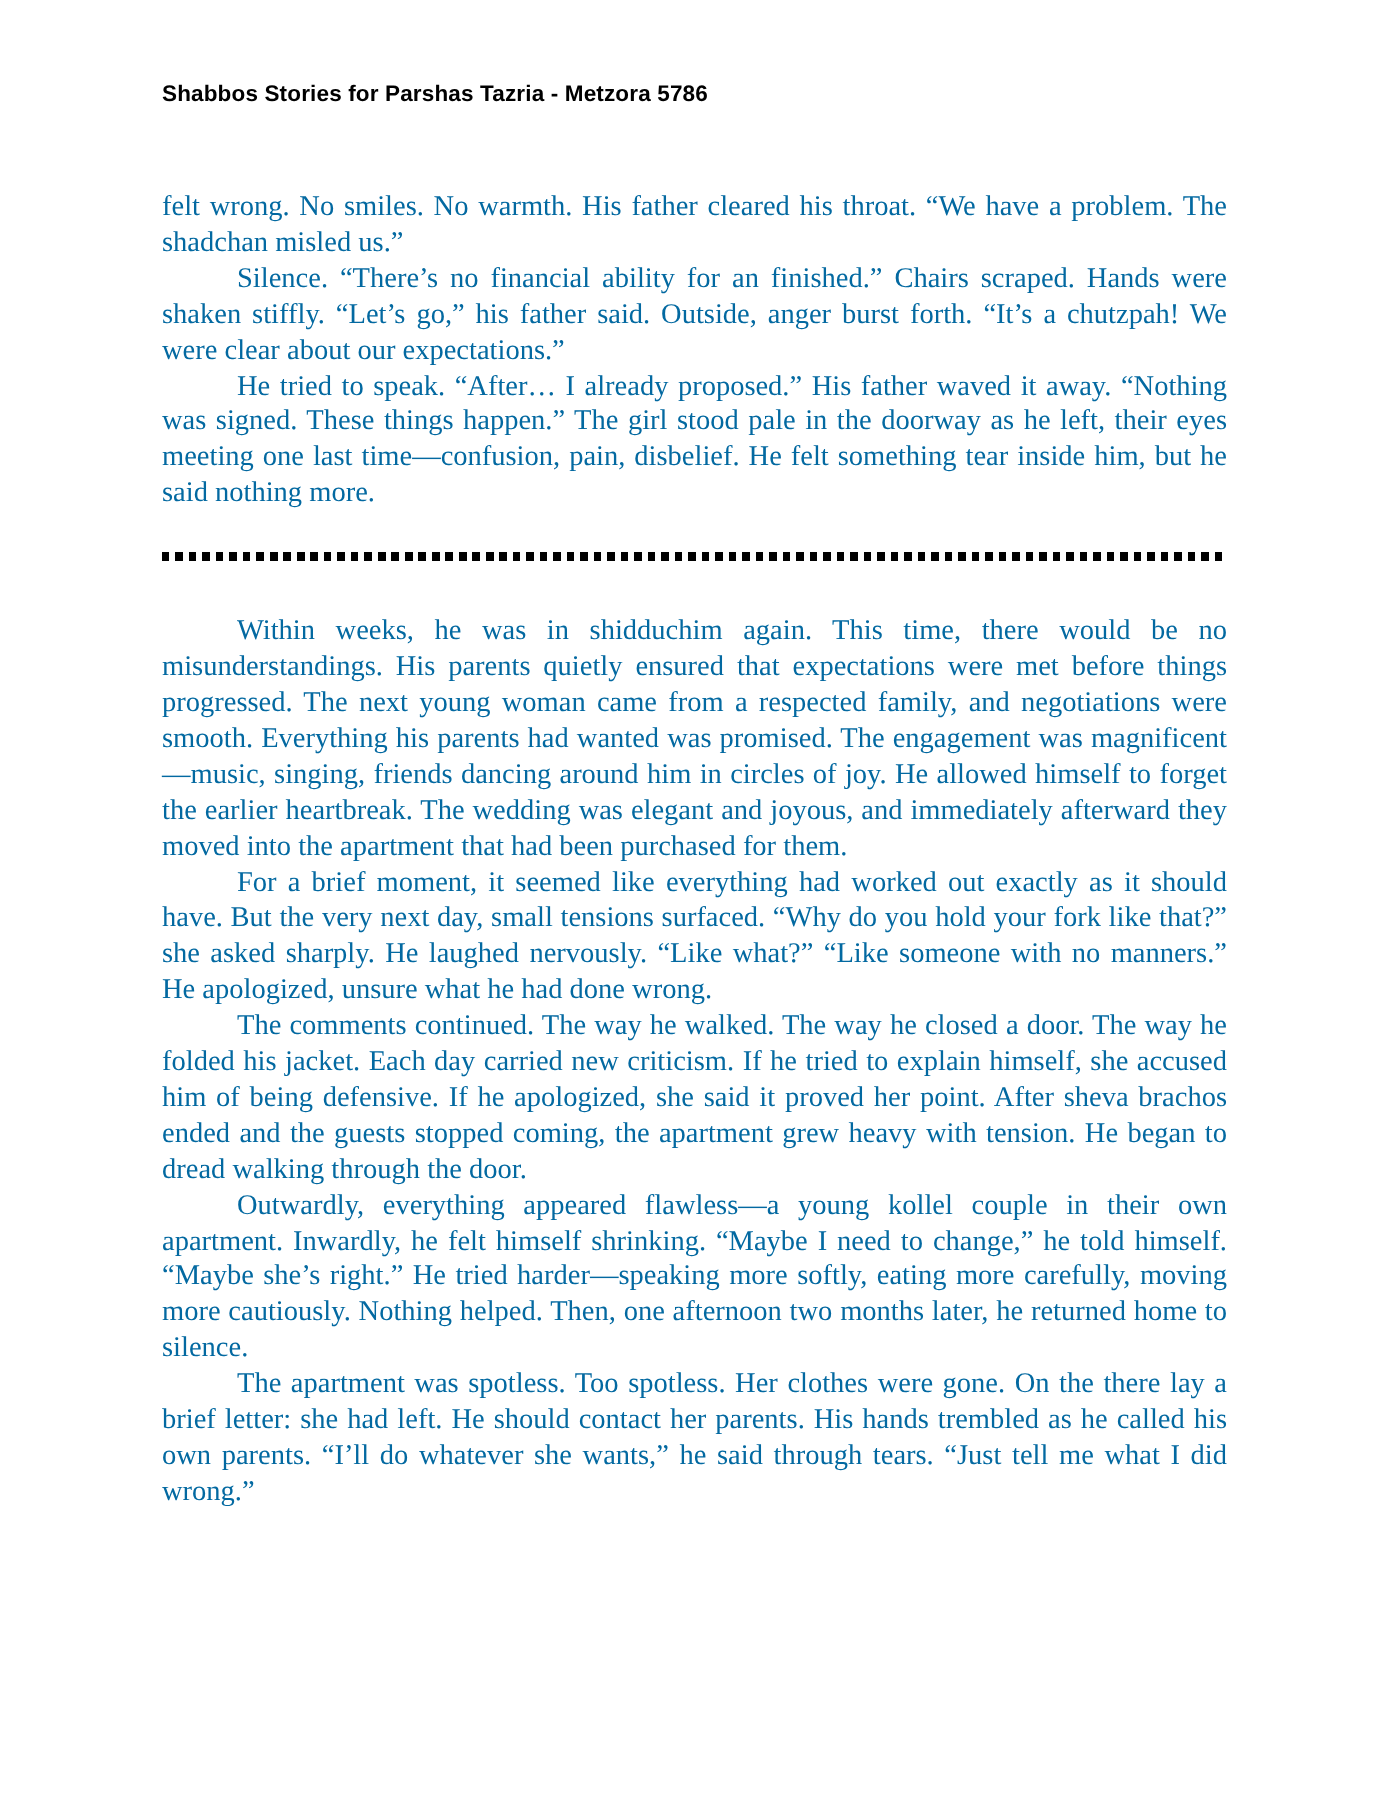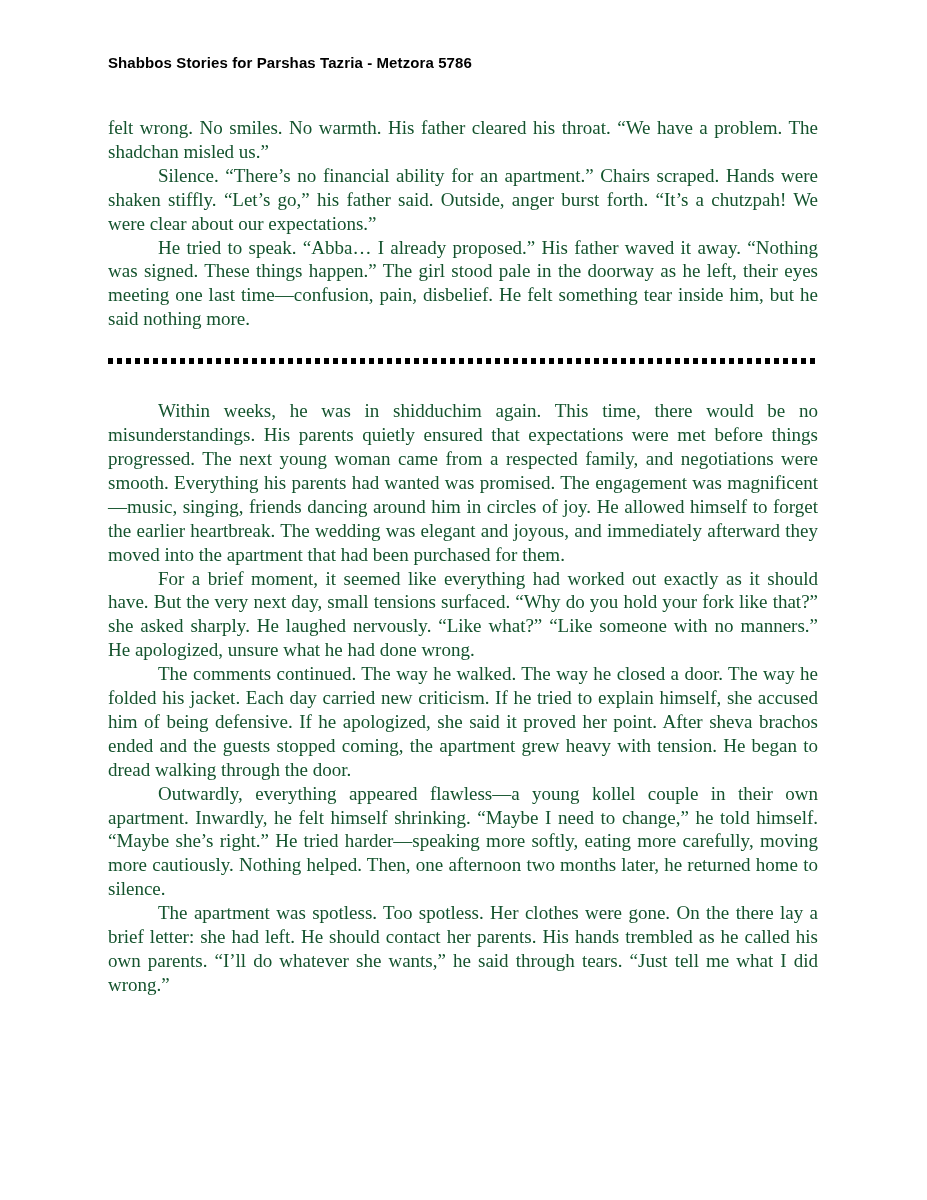--- a/index.html
+++ b/index.html
@@ -19,27 +19,27 @@
     left: 108px;
     right: 109px;
     font-family: "Liberation Sans", sans-serif;
     font-size: 15px;
     font-weight: 600;
     color: #000000;
     letter-spacing: 0.1px;
   }
   .content {
     position: absolute;
-    top: 116px;
+    top: 126px;
     left: 108px;
     width: 710px;
     font-size: 19px;
     line-height: 23.9px;
     text-align: justify;
-    color: #14532d;
+    color: #0369a1;
   }
   .para {
     margin: 0;
     padding: 0;
     text-indent: 50px;
   }
   .para.no-indent { text-indent: 0; }
   .dotted-divider {
     height: 6px;
     margin: 27px 0 35px 0;
@@ -74,22 +74,22 @@
 <body>
 
 <div class="page">
 
   <div class="header">
     <span>Shabbos Stories for Parshas Tazria - Metzora 5786</span>
   </div>
 
   <div class="content">
     <p class="para no-indent">felt wrong. No smiles. No warmth. His father cleared his throat. “We have a problem. The shadchan misled us.”</p>
-    <p class="para">Silence. “There’s no financial ability for an apartment.” Chairs scraped. Hands were shaken stiffly. “Let’s go,” his father said. Outside, anger burst forth. “It’s a chutzpah! We were clear about our expectations.”</p>
-    <p class="para">He tried to speak. “Abba… I already proposed.” His father waved it away. “Nothing was signed. These things happen.” The girl stood pale in the doorway as he left, their eyes meeting one last time—confusion, pain, disbelief. He felt something tear inside him, but he said nothing more.</p>
+    <p class="para">Silence. “There’s no financial ability for an finished.” Chairs scraped. Hands were shaken stiffly. “Let’s go,” his father said. Outside, anger burst forth. “It’s a chutzpah! We were clear about our expectations.”</p>
+    <p class="para">He tried to speak. “After… I already proposed.” His father waved it away. “Nothing was signed. These things happen.” The girl stood pale in the doorway as he left, their eyes meeting one last time—confusion, pain, disbelief. He felt something tear inside him, but he said nothing more.</p>
 
     <div class="dotted-divider"></div>
 
     <p class="para">Within weeks, he was in shidduchim again. This time, there would be no misunderstandings. His parents quietly ensured that expectations were met before things progressed. The next young woman came from a respected family, and negotiations were smooth. Everything his parents had wanted was promised. The engagement was magnificent—music, singing, friends dancing around him in circles of joy. He allowed himself to forget the earlier heartbreak. The wedding was elegant and joyous, and immediately afterward they moved into the apartment that had been purchased for them.</p>
     <p class="para">For a brief moment, it seemed like everything had worked out exactly as it should have. But the very next day, small tensions surfaced. “Why do you hold your fork like that?” she asked sharply. He laughed nervously. “Like what?” “Like someone with no manners.” He apologized, unsure what he had done wrong.</p>
     <p class="para">The comments continued. The way he walked. The way he closed a door. The way he folded his jacket. Each day carried new criticism. If he tried to explain himself, she accused him of being defensive. If he apologized, she said it proved her point. After sheva brachos ended and the guests stopped coming, the apartment grew heavy with tension. He began to dread walking through the door.</p>
     <p class="para">Outwardly, everything appeared flawless—a young kollel couple in their own apartment. Inwardly, he felt himself shrinking. “Maybe I need to change,” he told himself. “Maybe she’s right.” He tried harder—speaking more softly, eating more carefully, moving more cautiously. Nothing helped. Then, one afternoon two months later, he returned home to silence.</p>
     <p class="para">The apartment was spotless. Too spotless. Her clothes were gone. On the there lay a brief letter: she had left. He should contact her parents. His hands trembled as he called his own parents. “I’ll do whatever she wants,” he said through tears. “Just tell me what I did wrong.”</p>
   </div>
 

